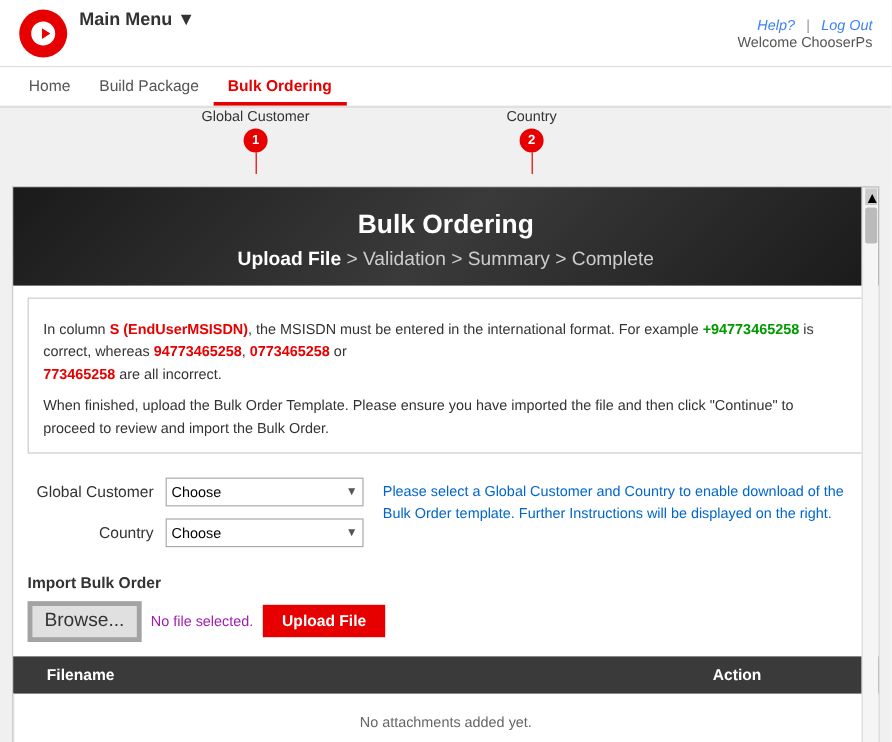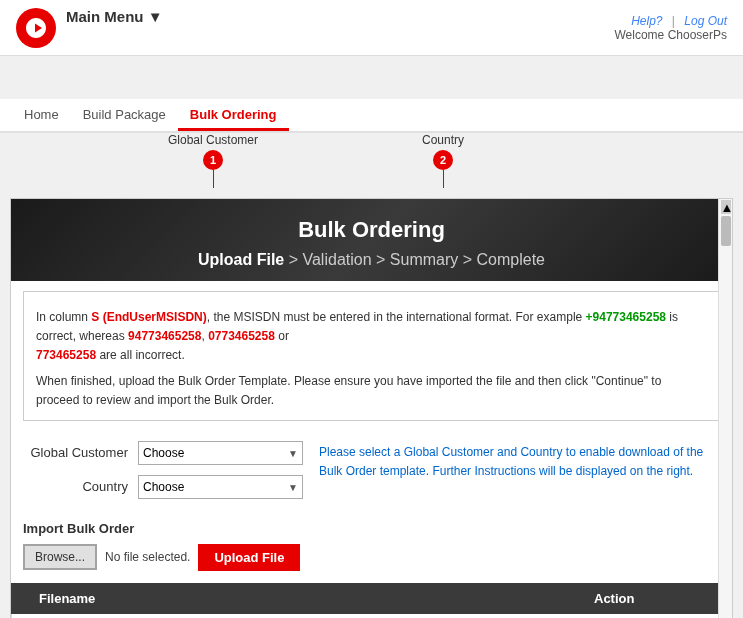--- a/index.html
+++ b/index.html
@@ -8,21 +8,21 @@
     
     .header { background: #fff; display: flex; align-items: center; justify-content: space-between; padding: 8px 16px; border-bottom: 1px solid #ddd; height: 56px; }
     .header-left { display: flex; gap: 10px; }
     .vodafone-logo { width: 40px; height: 40px; border-radius: 50%; background: #e60000; display: flex; align-items: center; justify-content: center; }
     .vodafone-logo svg { width: 24px; height: 24px; }
     .main-menu { font-size: 15px; font-weight: bold; color: #333; cursor: pointer; }
     .header-right { font-size: 12px; color: #555; text-align: right; }
     .header-right a { color: #3b82f6; text-decoration: none; font-style: italic; }
 
     
-    .nav { background: #fff; display: flex; gap: 0; border-bottom: 2px solid #e0e0e0; padding: 0 12px; height: 34px; align-items: flex-end; margin-top: 43px; }
+    .nav { background: #fff; display: flex; gap: 0; border-bottom: 2px solid #e0e0e0; padding: 0 12px; height: 34px; align-items: flex-end; }
     .nav-item { padding: 6px 12px; font-size: 13px; color: #555; cursor: pointer; border-bottom: 3px solid transparent; text-decoration: none; }
     .nav-item.active { color: #e60000; border-bottom: 3px solid #e60000; font-weight: bold; }
   </style>
 </head>
 <body>
 
 <div style="background:#f0f0f0; width:743px; min-height:618px;">
 
   <div class="header">
     <div class="header-left">
@@ -101,22 +101,22 @@
             <span style="position:absolute;right:5px;top:50%;transform:translateY(-50%);pointer-events:none;font-size:10px;color:#555;">▼</span>
           </div>
         </div>
       </div>
       <div style="flex:1; font-size:12px; color:#0066cc; line-height:1.6; padding-top:2px;">Please select a Global Customer and Country to enable download of the Bulk Order template. Further Instructions will be displayed on the right.</div>
     </div>
 
     <div style="padding:6px 12px 12px;">
       <div style="font-size:13px; font-weight:bold; color:#333; margin-bottom:8px;">Import Bulk Order</div>
       <div style="display:flex; align-items:center; gap:8px;">
-        <button style="padding:4px 10px; background:#e0e0e0; border:2px solid #a3a3a3; font-size:12px; cursor:pointer; color:#333;">Browse...</button>
-        <span style="font-size:12px; color:#404040;">No file selected.</span>
+        <button style="padding:4px 10px; background:#e0e0e0; border:4px solid #a3a3a3; font-size:16px; cursor:pointer; color:#333;">Browse...</button>
+        <span style="font-size:12px; color:#a21caf;">No file selected.</span>
         <button style="padding:6px 16px; background:#e60000; color:#fff; border:none; font-size:13px; font-weight:bold; cursor:pointer;">Upload File</button>
       </div>
     </div>
 
     <div>
       <div style="display:flex; background:#3a3a3a; color:#fff; font-size:13px; font-weight:bold;">
         <div style="flex:1; padding:8px 28px;">Filename</div>
         <div style="width:150px; padding:8px 12px;">Action</div>
       </div>
       <div style="display:flex; align-items:center; justify-content:center; padding:16px; color:#666; font-size:12px; border:1px solid #ddd; border-top:none; min-height:50px;">No attachments added yet.</div>

